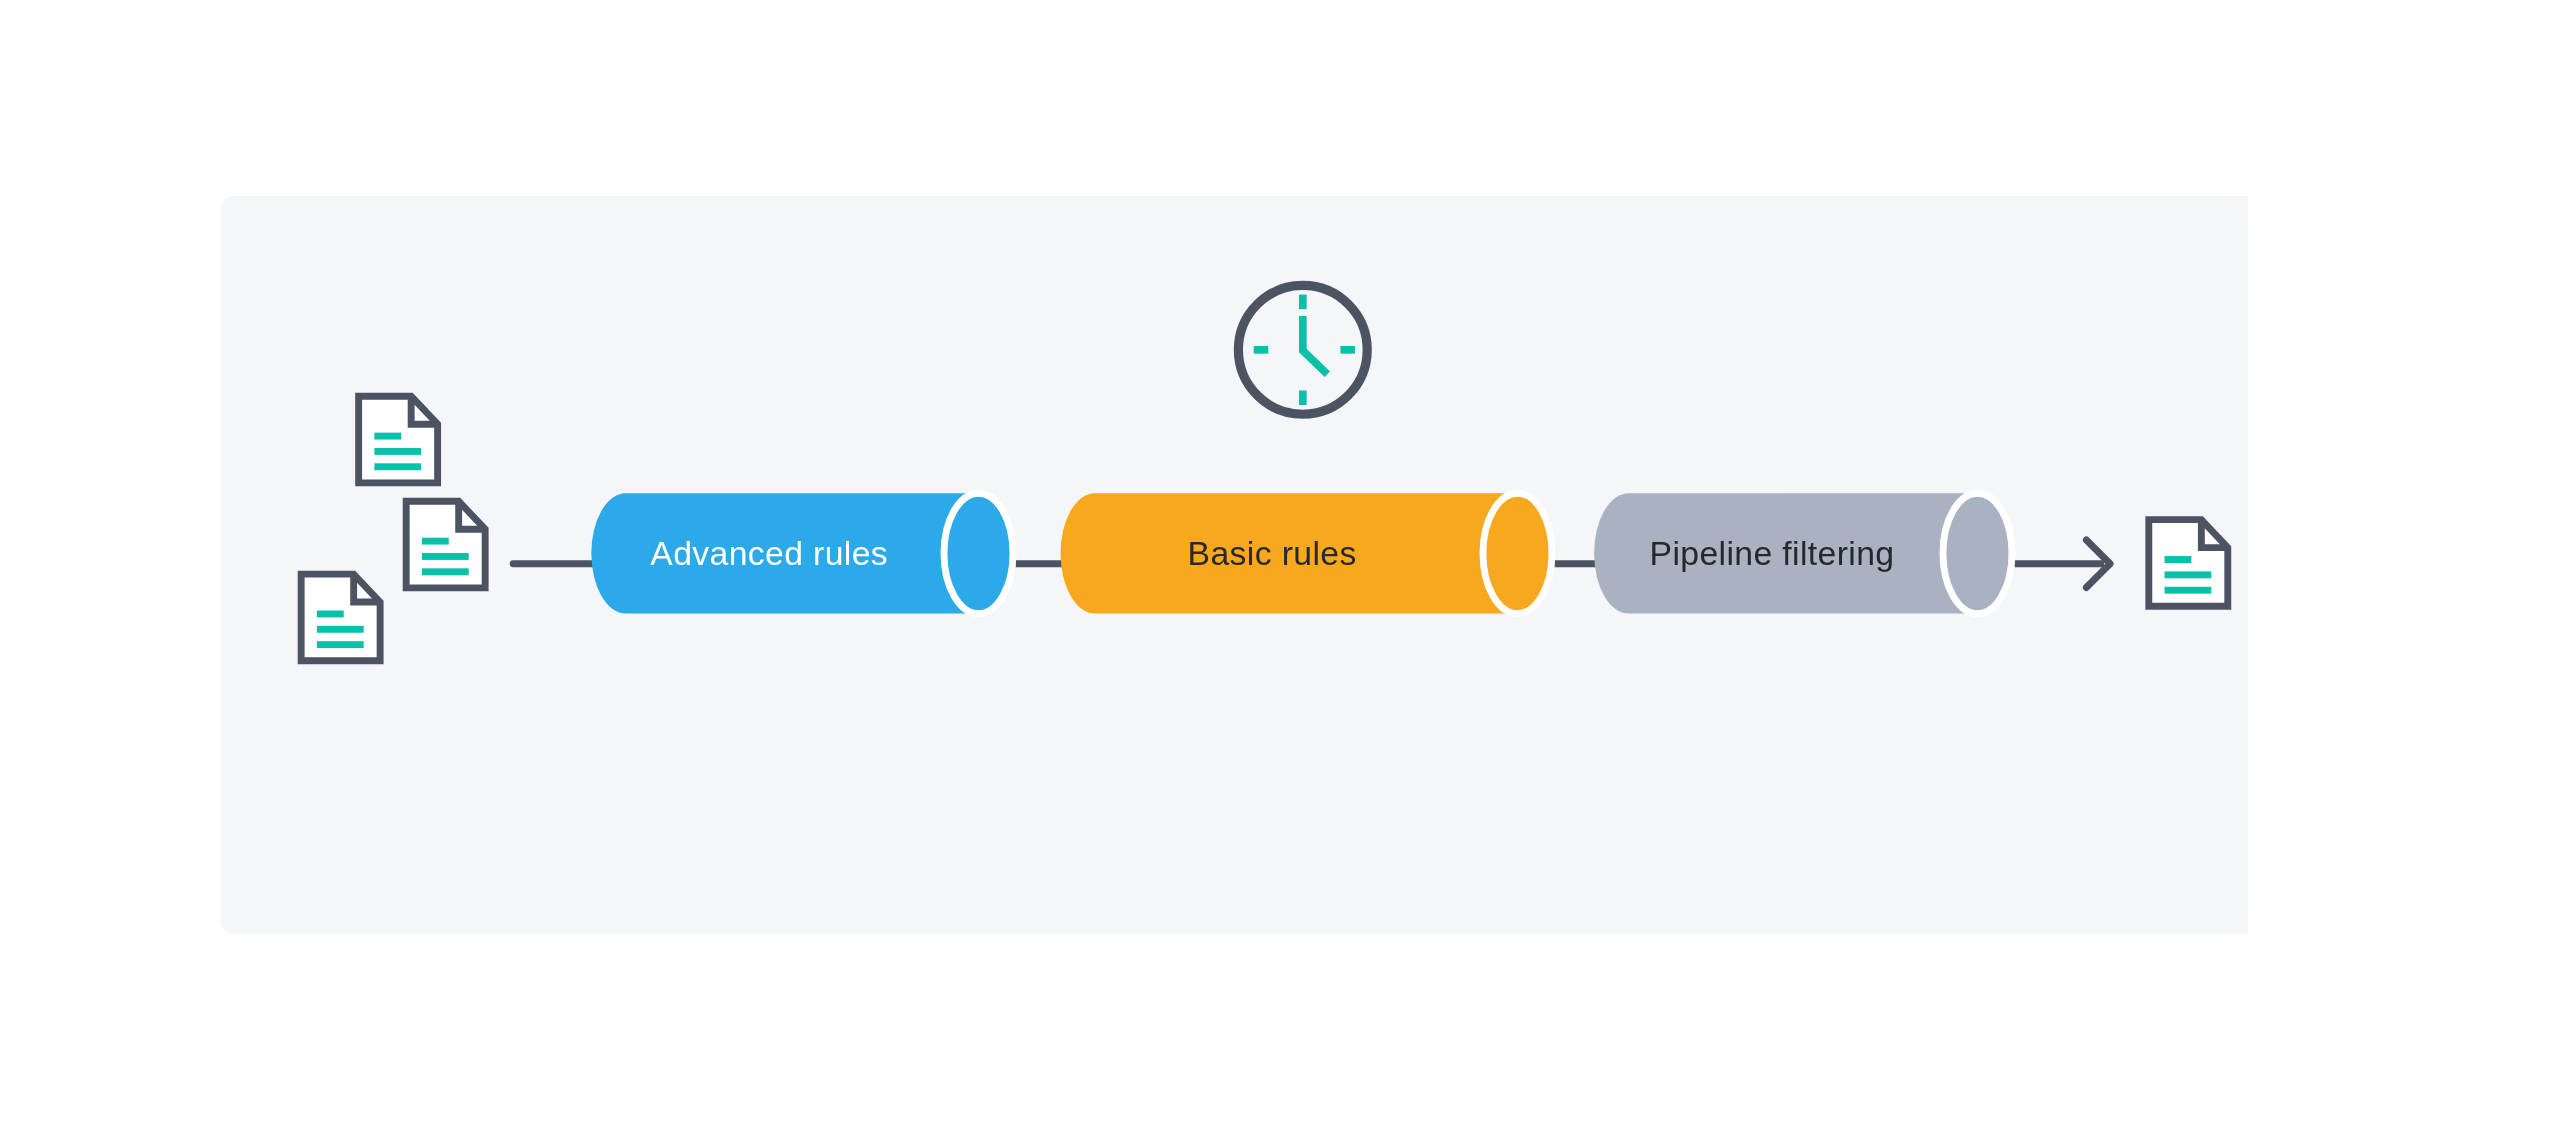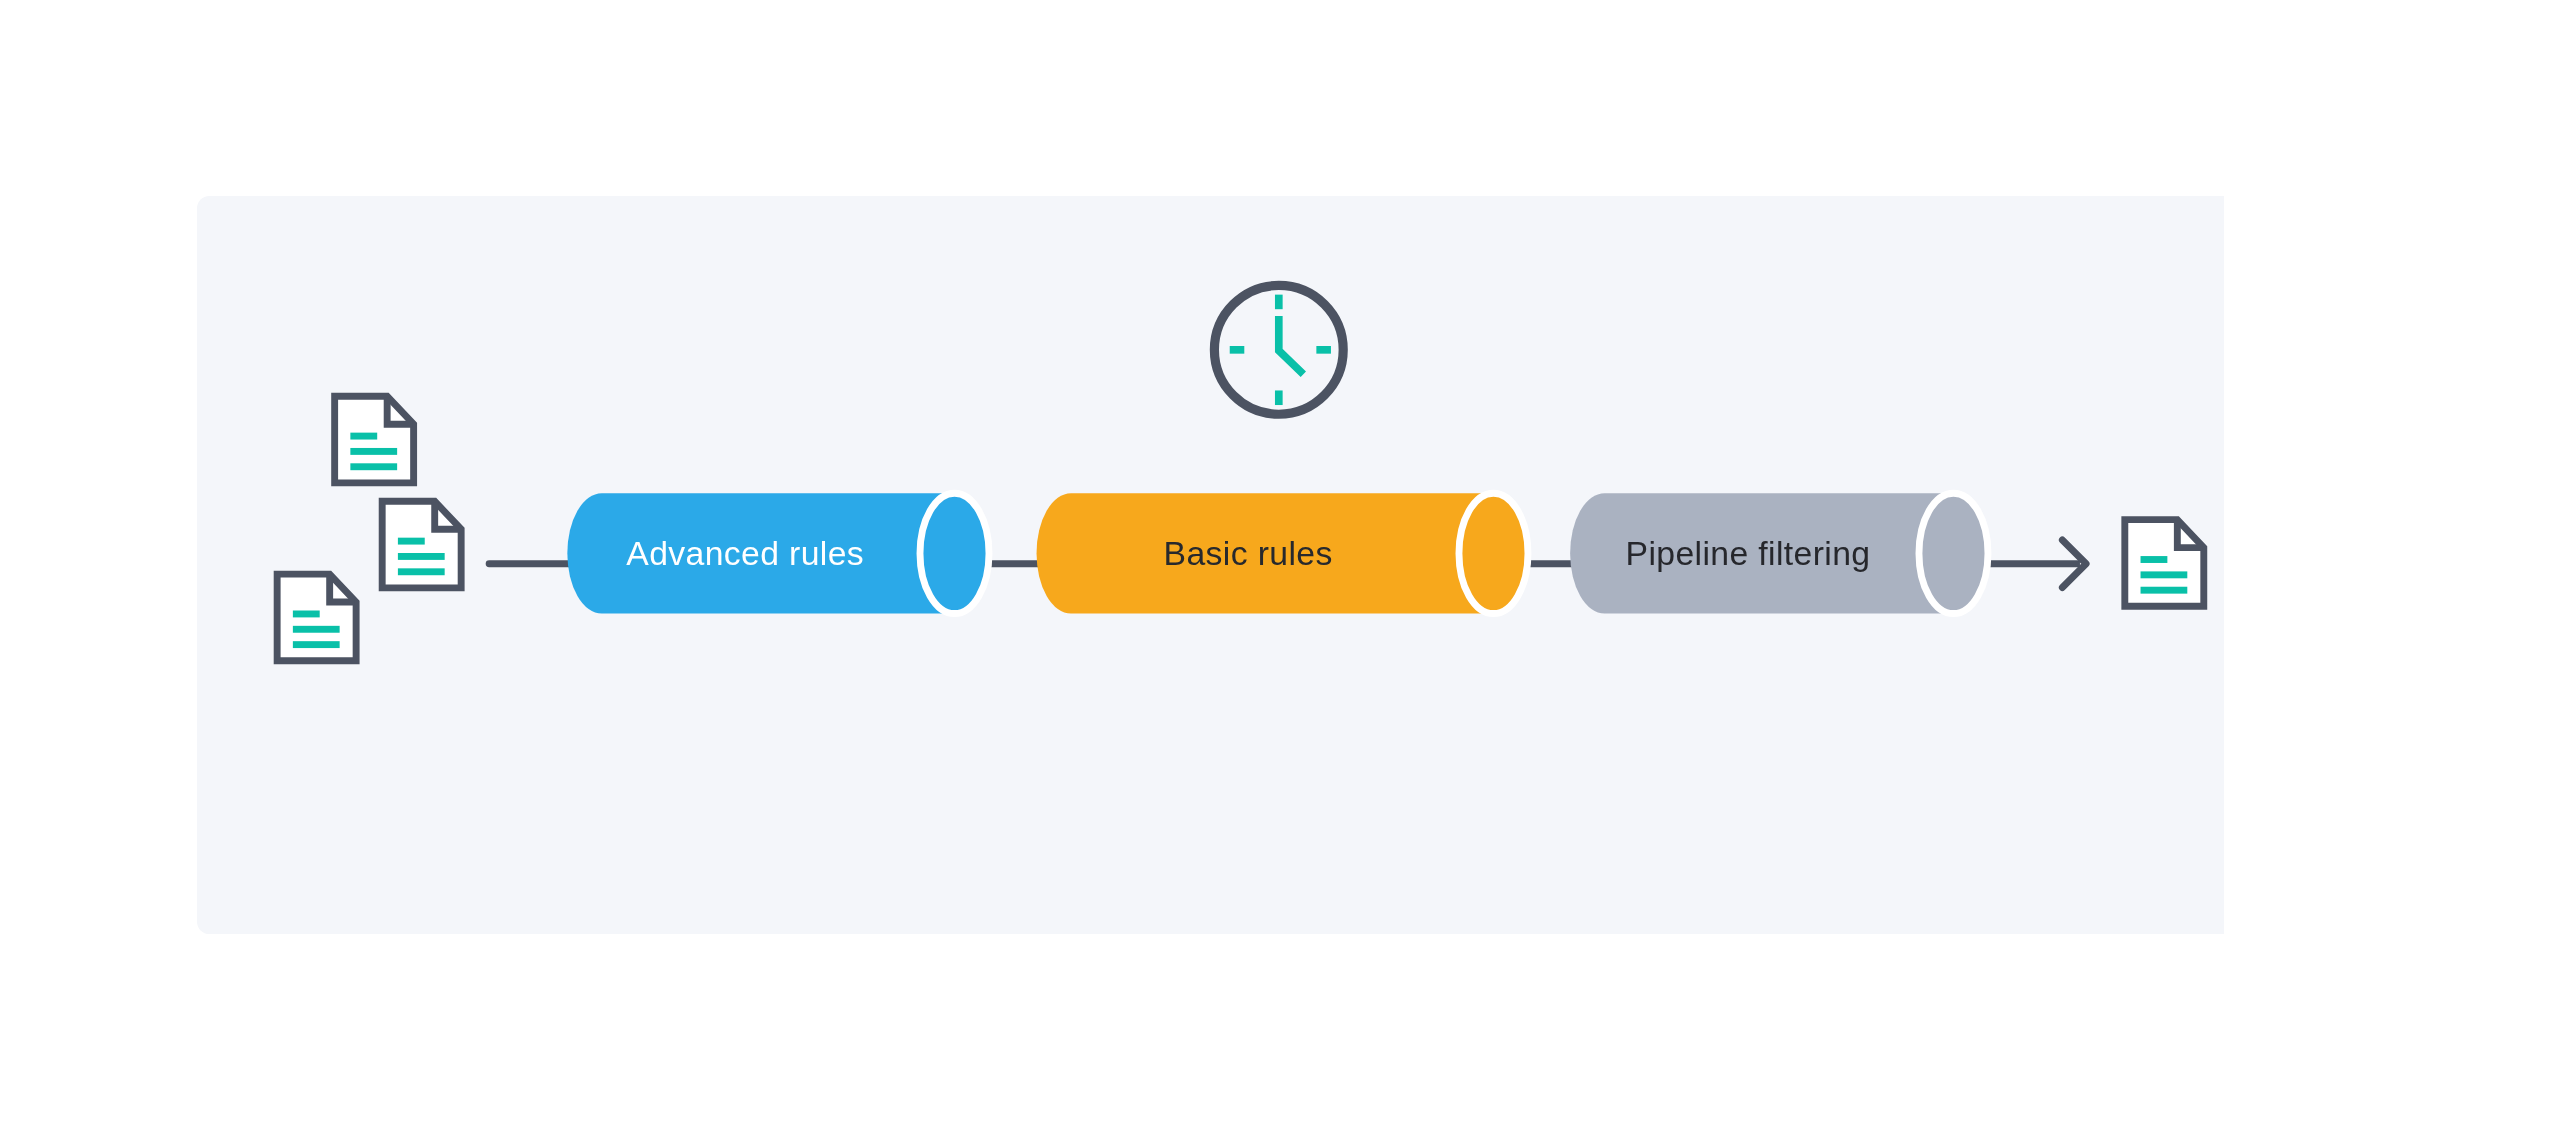--- a/index.html
+++ b/index.html
@@ -3,20 +3,21 @@
 <meta charset="utf-8">
 <title>Pipeline filtering diagram</title>
 <style>
   html,body { margin:0; padding:0; }
   body { font-family:"Liberation Sans", sans-serif; }
   .canvas {
     position:relative;
     width:2224px; height:1129px;
     background:#ffffff;
     overflow:hidden;
+    margin-left:24px;
   }
   .panel {
     position:absolute;
     left:197px; top:196px;
     width:2183px; height:738px;
     background:#f4f6fa;
     border-radius:12.3px;
   }
   svg.scene {
     position:absolute;

